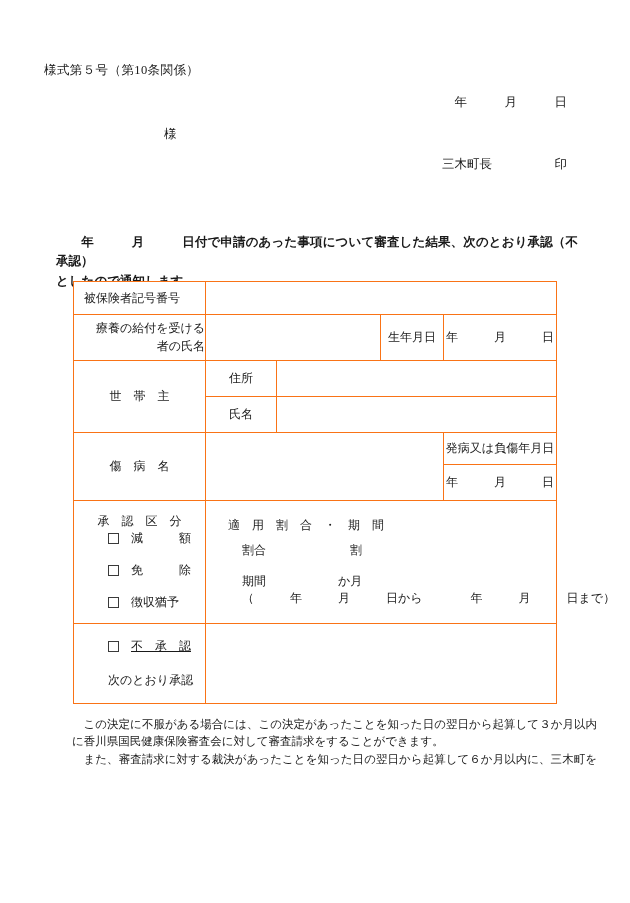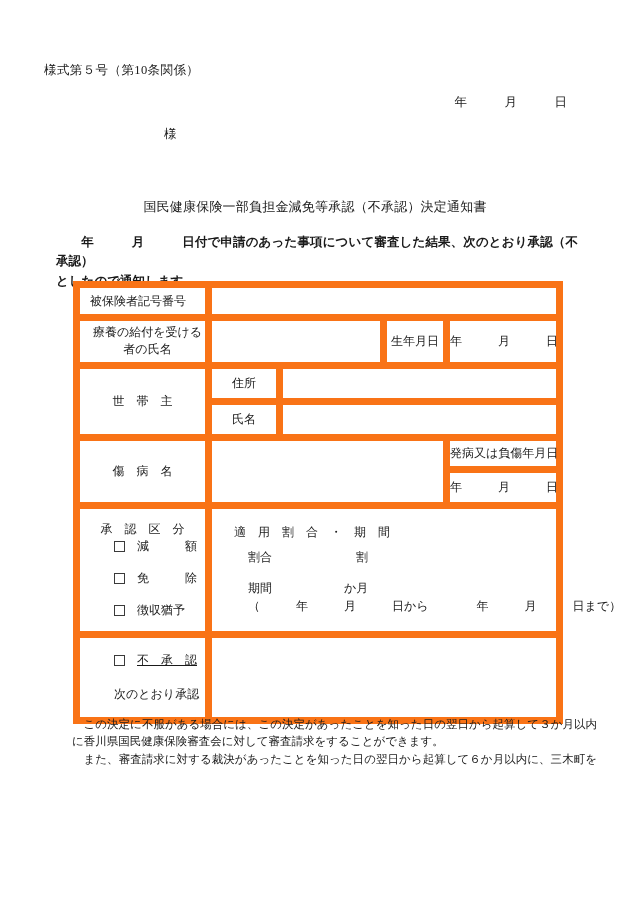--- a/index.html
+++ b/index.html
@@ -85,21 +85,21 @@
   .form-table {
     position: absolute;
     left: 73px;
     top: 281px;
     width: 483px;
     border-collapse: collapse;
     table-layout: fixed;
     font-size: 12px;
   }
   .form-table td {
-    border: 7px solid #f97316;
+    border: 1px solid #f97316;
     padding: 0;
     vertical-align: middle;
     background: #ffffff;
   }
   .lbl {
     text-align: left;
     padding-left: 10px !important;
     white-space: pre;
   }
   .lbl-c {
@@ -116,21 +116,21 @@
   .row-h1 { height: 33px; }
   .row-h2 { height: 46px; }
   .row-sub { height: 36px; }
   .row-byo-top { height: 32px; }
   .row-byo-bot { height: 36px; }
 
   .two-line {
     line-height: 1.45;
     white-space: pre-line;
     padding: 3px 0 3px 10px !important;
-    text-align: center;
+    text-align: right;
   }
 
   
   .approve-box {
     padding: 12px 0 12px 0 !important;
     vertical-align: top;
   }
   .approve-head {
     text-align: center;
     white-space: pre;
@@ -211,22 +211,22 @@
 <body>
 
 <div id="page">
 
   <div class="form-no">様式第５号（第10条関係）</div>
 
   <div class="date-line">年　　　月　　　日</div>
 
   <div class="addressee">様</div>
 
-
-  <div class="doc-title">国民健康保険一部負担金減免等承認（不承認）決定通知書</div>
+  <div class="issuer">三木町長　　　　　印</div>
+
 
   <div class="intro">　　年　　　月　　　日付で申請のあった事項について審査した結果、次のとおり承認（不承認）
 としたので通知します。</div>
 
   <table class="form-table">
     <colgroup>
       <col style="width:132px">
       <col style="width:71px">
       <col style="width:104px">
       <col style="width:63px">

